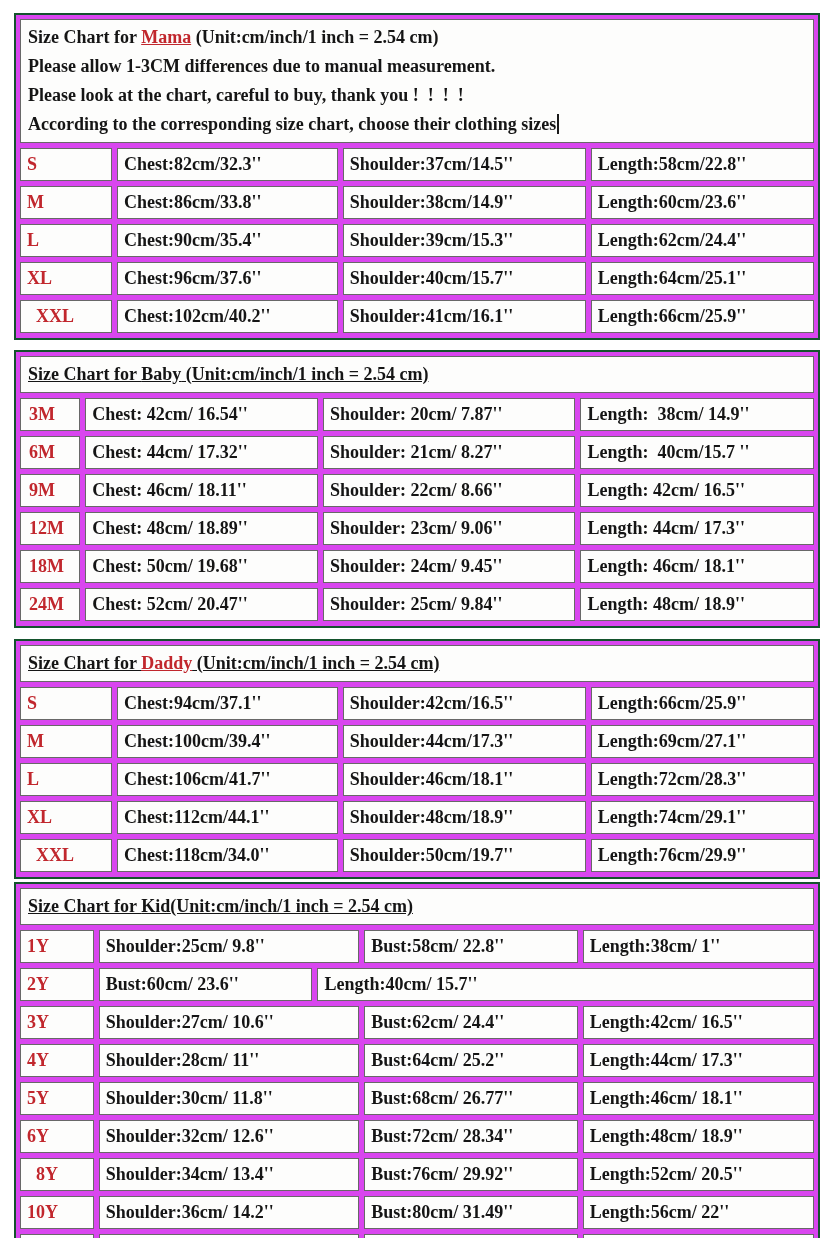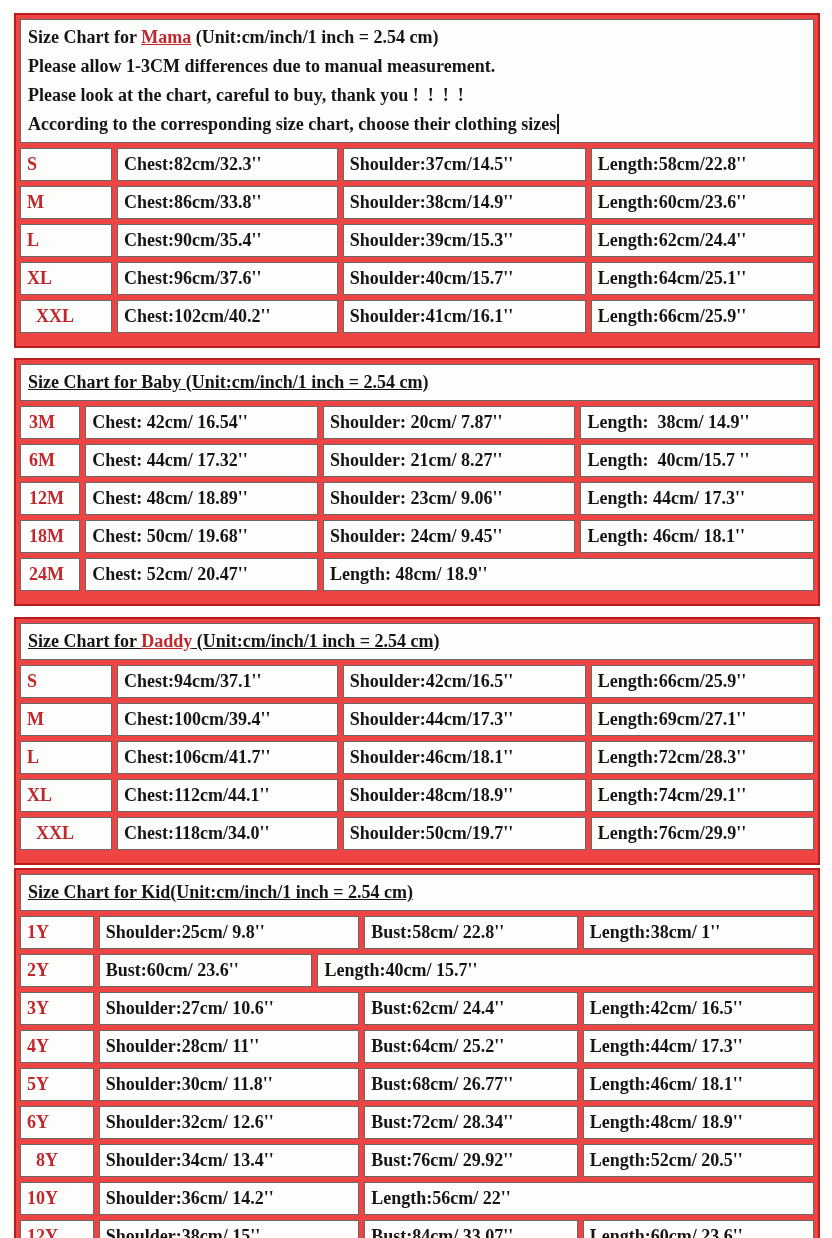--- a/index.html
+++ b/index.html
@@ -6,22 +6,22 @@
   html, body { background: #ffffff; }
   body {
     width: 832px;
     padding: 13px 12px 6px 14px;
     font-family: "Liberation Serif", "DejaVu Serif", serif;
     font-weight: bold;
     color: #151515;
     font-size: 18px;
   }
   .chart {
-    border: 2px solid #b91c1c;
-    background: #ef4444;
+    border: 2px solid #14532d;
+    background: #d946ef;
     padding: 4px;
   }
   .chart.thickbottom { border-bottom-width: 3px; }
   .sec-mama  { margin-bottom: 10px; }
   .sec-baby  { margin-bottom: 11px; }
   .sec-daddy { margin-bottom: 3px; }
   .headbox {
     border: 1px solid #686868;
     background: #fdfdfc;
     padding: 3px 7px;
@@ -45,21 +45,21 @@
     background: #1a1a1a;
     vertical-align: -4px;
     margin-left: 1px;
   }
   .rows { display: block; }
   .row {
     display: flex;
     gap: 5px;
     margin-bottom: 5px;
   }
-  .row:last-child { margin-bottom: 9px; }
+  .row:last-child { margin-bottom: 1px; }
   .cell {
     border: 1px solid #686868;
     background: #fdfdfc;
     padding: 4px 5px 4px 6px;
     line-height: 23px;
     white-space: pre;
     overflow: hidden;
     flex: 0 0 auto;
   }
   .cell.size { color: #c1272d; }
@@ -130,34 +130,41 @@
         <div class="cell c2">Shoulder: 20cm/ 7.87''</div>
         <div class="cell c3 last">Length:  38cm/ 14.9''</div>
       </div>
       <div class="row">
         <div class="cell c0 size">6M</div>
         <div class="cell c1">Chest: 44cm/ 17.32''</div>
         <div class="cell c2">Shoulder: 21cm/ 8.27''</div>
         <div class="cell c3 last">Length:  40cm/15.7 ''</div>
       </div>
       <div class="row">
+        <div class="cell c0 size">9M</div>
+        <div class="cell c1">Chest: 46cm/ 18.11''</div>
+        <div class="cell c2">Shoulder: 22cm/ 8.66''</div>
+        <div class="cell c3 last">Length: 42cm/ 16.5''</div>
+      </div>
+      <div class="row">
         <div class="cell c0 size">12M</div>
         <div class="cell c1">Chest: 48cm/ 18.89''</div>
         <div class="cell c2">Shoulder: 23cm/ 9.06''</div>
         <div class="cell c3 last">Length: 44cm/ 17.3''</div>
       </div>
       <div class="row">
         <div class="cell c0 size">18M</div>
         <div class="cell c1">Chest: 50cm/ 19.68''</div>
         <div class="cell c2">Shoulder: 24cm/ 9.45''</div>
         <div class="cell c3 last">Length: 46cm/ 18.1''</div>
       </div>
       <div class="row">
         <div class="cell c0 size">24M</div>
         <div class="cell c1">Chest: 52cm/ 20.47''</div>
+        <div class="cell c2">Shoulder: 25cm/ 9.84''</div>
         <div class="cell c3 last">Length: 48cm/ 18.9''</div>
       </div>
     </div>
 </section>
 
 <section class="chart sec-daddy">
   <div class="headbox single">
     <div class="title"><span>Size Chart for </span><span class="red-link">Daddy</span><span> (Unit:cm/inch/1 inch = 2.54 cm)</span></div>
   </div>
   <div class="rows">
@@ -236,20 +243,21 @@
       </div>
       <div class="row">
         <div class="cell c0 size">  8Y</div>
         <div class="cell c1">Shoulder:34cm/ 13.4''</div>
         <div class="cell c2">Bust:76cm/ 29.92''</div>
         <div class="cell c3 last">Length:52cm/ 20.5''</div>
       </div>
       <div class="row">
         <div class="cell c0 size">10Y</div>
         <div class="cell c1">Shoulder:36cm/ 14.2''</div>
+        <div class="cell c2">Bust:80cm/ 31.49''</div>
         <div class="cell c3 last">Length:56cm/ 22''</div>
       </div>
       <div class="row">
         <div class="cell c0 size">12Y</div>
         <div class="cell c1">Shoulder:38cm/ 15''</div>
         <div class="cell c2">Bust:84cm/ 33.07''</div>
         <div class="cell c3 last">Length:60cm/ 23.6''</div>
       </div>
     </div>
 </section>

